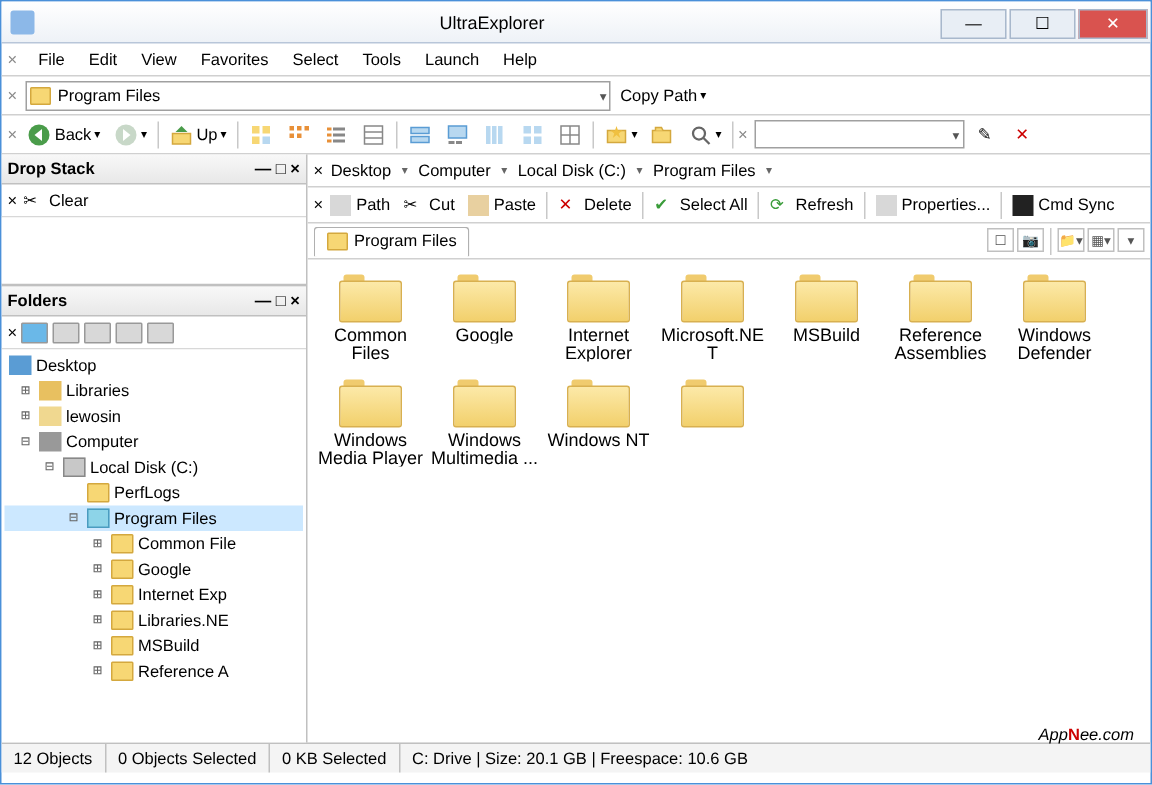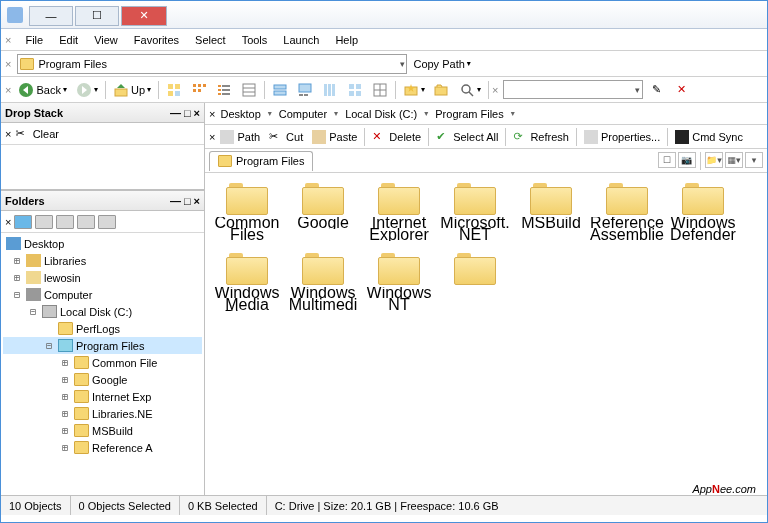--- a/index.html
+++ b/index.html
@@ -60,32 +60,33 @@
 .tabbar{height:24px;border-bottom:1px solid #d0d0d0;display:flex;align-items:center;padding:0 4px}
 .tab{height:20px;border:1px solid #b0b0b0;border-bottom:none;border-radius:3px 3px 0 0;padding:2px 8px;display:flex;align-items:center;gap:4px;background:#fff}
 .tab .folder-ico{width:14px;height:12px;background:#f7d774;border:1px solid #d4a83e;border-radius:1px}
 .tabtools{margin-left:auto;display:flex;gap:2px}
 .tabtools .tt{width:18px;height:16px;border:1px solid #c0c0c0;display:flex;align-items:center;justify-content:center;cursor:pointer;font-size:9px;color:#555}
 .files{flex:1;overflow:auto;padding:8px 4px;display:flex;flex-wrap:wrap;align-content:flex-start}
 .fileitem{width:74px;height:70px;display:flex;flex-direction:column;align-items:center;cursor:pointer;margin:0 1px}
 .bigfolder{width:42px;height:34px;margin-bottom:2px;position:relative}
 .bigfolder::before{content:"";position:absolute;top:2px;left:3px;width:14px;height:5px;background:#f0cb6e;border-radius:2px 2px 0 0}
 .bigfolder::after{content:"";position:absolute;top:6px;left:0;right:0;bottom:0;background:linear-gradient(#fce9a8,#f2d06c);border:1px solid #d8b050;border-radius:2px}
-.filelabel{text-align:center;font-size:16px;line-height:12px;word-break:break-word;max-height:24px;overflow:hidden}
+.filelabel{text-align:center;font-size:12px;line-height:12px;word-break:break-word;max-height:24px;overflow:hidden}
 .statusbar{height:20px;border-top:1px solid #c0c0c0;display:flex;align-items:center;background:#f4f4f4}
 .statusbar .cell{padding:0 8px;border-right:1px solid #c0c0c0;height:100%;display:flex;align-items:center}
 .watermark{position:absolute;right:12px;bottom:24px;font-family:Georgia,serif;font-size:22px;color:#333;font-style:italic}
 .watermark b{color:#c00;font-style:normal}
 svg{display:block}
 </style>
 </head>
 <body>
 
 <div class="titlebar">
   <div class="app-icon"></div>
+  <div class="title">UltraExplorer</div>
   <div class="winbtns">
     <div class="winbtn">—</div>
     <div class="winbtn">☐</div>
     <div class="winbtn close">✕</div>
   </div>
 </div>
 
 <div class="menubar">
   <span class="x">×</span>
   <span class="menuitem">File</span>
@@ -491,21 +492,21 @@
           <div class="filelabel">Windows NT</div>
         </div>
         <div class="fileitem">
           <div class="bigfolder"></div>
         </div>
       </div>
   </div>
 </div>
 
 <div class="statusbar">
-  <div class="cell">10 Objects</div>
+  <div class="cell">12 Objects</div>
   <div class="cell">0 Objects Selected</div>
   <div class="cell">0 KB Selected</div>
   <div class="cell" style="flex:1;border-right:none">C: Drive | Size: 20.1 GB | Freespace: 10.6 GB</div>
 </div>
 
 <div class="watermark">
   <span>App</span><b>N</b><span>ee.com</span>
 </div>
 
 </body></html>

